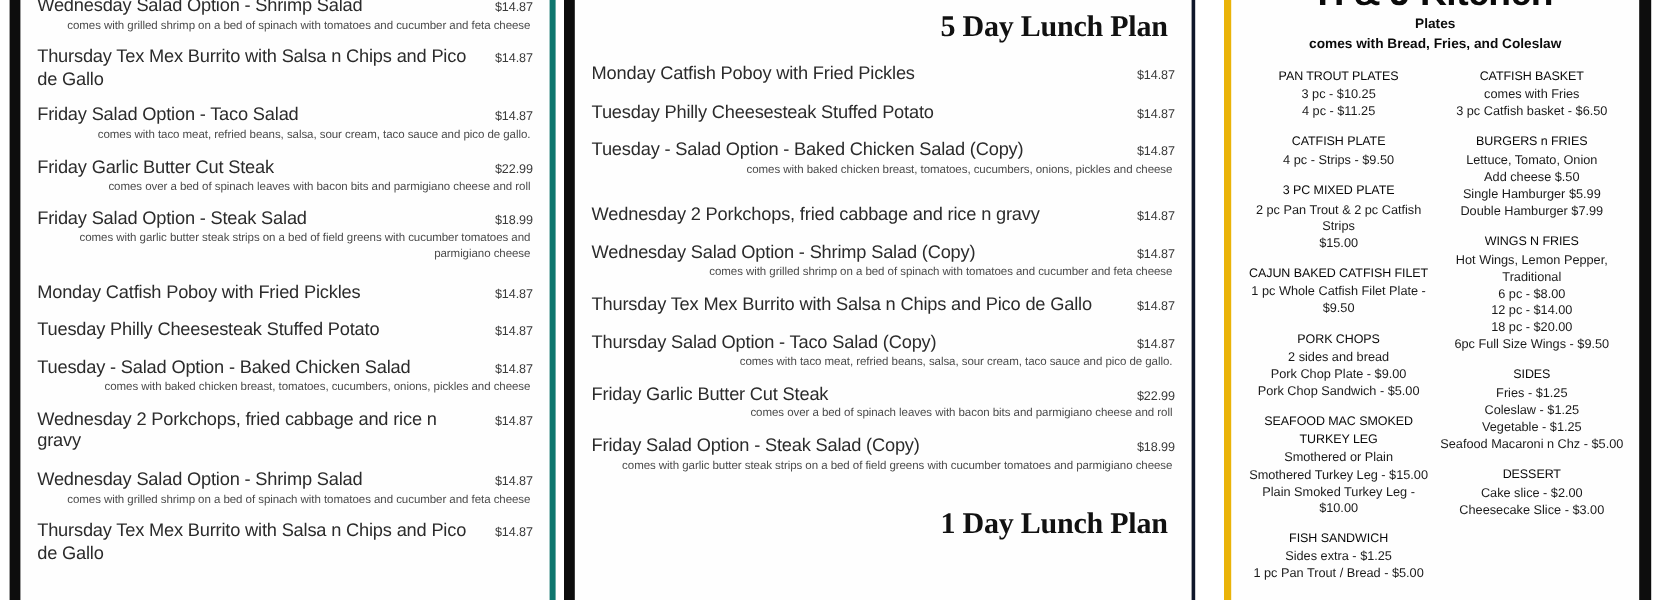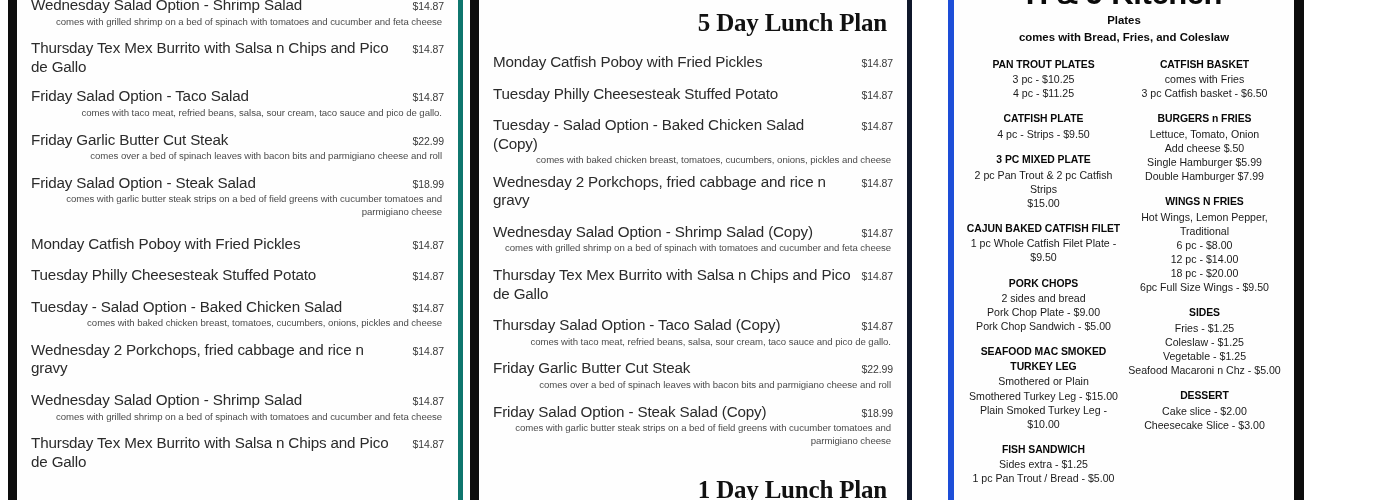--- a/index.html
+++ b/index.html
@@ -17,22 +17,22 @@
   }
 
   
   .page {
     position: relative;
     background: #fefefe;
     height: 500px;
     overflow: hidden;
   }
   .page-a { width: 455px; margin-left: 8px; border-left: 9px solid #0d0d0d; border-right: 5px solid #0f766e; }
-  .page-b { width: 442px; margin-left: 7px; border-left: 9px solid #0d0d0d; border-right: 5px solid #0f172a; }
-  .page-c { width: 356px; margin-left: 36px; border-left: 6px solid #1d4ed8; border-right: 10px solid #0d0d0d; }
+  .page-b { width: 526px; margin-left: 7px; border-left: 9px solid #0d0d0d; border-right: 3px solid #0f172a; }
+  .page-c { width: 356px; margin-left: 24px; border-left: 6px solid #eab308; border-right: 10px solid #0d0d0d; }
 
   .sheet { padding: 0 14px; height: 100%; }
 
   
   .plan-heading {
     font-family: "Liberation Serif", serif;
     font-weight: bold;
     font-size: 25px;
     color: #111;
     text-align: right;
@@ -96,21 +96,21 @@
     line-height: 1.42;
   }
   .cols {
     display: flex;
     margin-top: 13px;
     gap: 6px;
   }
   .col { width: 50%; }
   .block { text-align: center; margin-bottom: 12px; }
   .block-title {
-    font-weight: bold;
+    font-weight: normal;
     font-size: 10.4px;
     color: #080808;
     letter-spacing: -0.05px;
     line-height: 1.4;
   }
   .block-line {
     font-size: 10.6px;
     color: #1a1a1a;
     line-height: 1.33;
   }
@@ -224,21 +224,21 @@
             <div class="item-name">Monday Catfish Poboy with Fried Pickles</div>
             <div class="item-price">$14.87</div>
           </div>
         </div>
         <div class="menu-item" style="margin-bottom:13px">
           <div class="item-row">
             <div class="item-name">Tuesday Philly Cheesesteak Stuffed Potato</div>
             <div class="item-price">$14.87</div>
           </div>
         </div>
-        <div class="menu-item" style="margin-bottom:6px">
+        <div class="menu-item" style="margin-bottom:22px">
           <div class="item-row">
             <div class="item-name">Tuesday - Salad Option - Baked Chicken Salad (Copy)</div>
             <div class="item-price">$14.87</div>
           </div>
           <div class="item-desc">comes with baked chicken breast, tomatoes, cucumbers, onions, pickles and cheese</div>
         </div>
         <div class="menu-item" style="margin-bottom:13px">
           <div class="item-row">
             <div class="item-name">Wednesday 2 Porkchops, fried cabbage and rice n gravy</div>
             <div class="item-price">$14.87</div>

